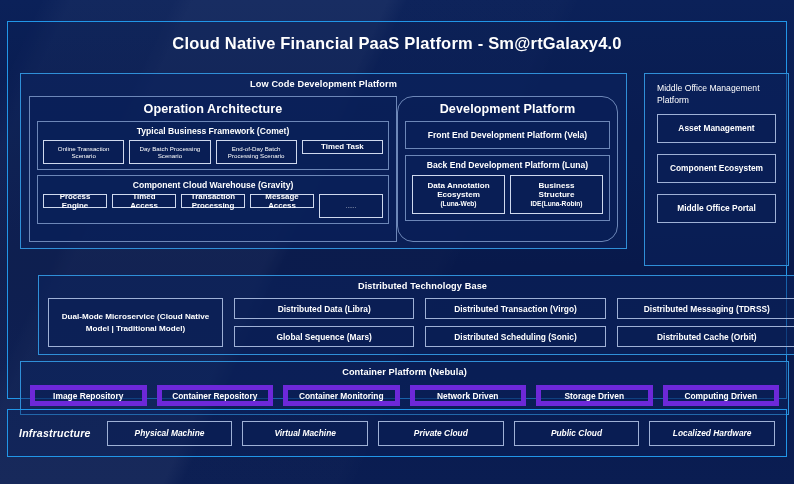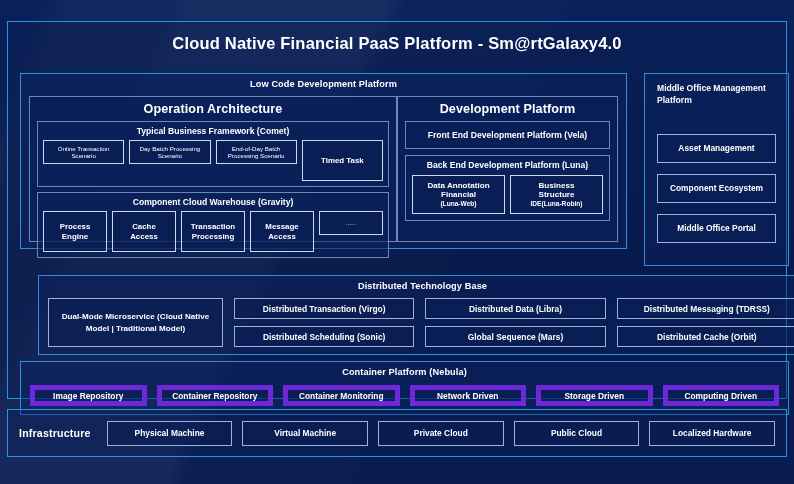--- a/index.html
+++ b/index.html
@@ -95,21 +95,21 @@
     display: flex;
   }
   .sub-panel {
     box-sizing: border-box;
     border: 1px solid #6d87b8;
     background: rgba(9, 30, 86, 0.6);
     position: relative;
     padding: 5px 7px 7px 7px;
   }
   .sub-panel.op { flex: 0 0 368px; }
-  .sub-panel.dev { flex: 1 1 auto; }
+  .sub-panel.dev { flex: 1 1 auto; border-radius: 16px; }
 
   .sub-title {
     text-align: center;
     font-size: 12.6px;
     font-weight: bold;
     color: #ffffff;
     margin-bottom: 5px;
     letter-spacing: 0.1px;
   }
 
@@ -140,21 +140,21 @@
     background: rgba(9, 29, 84, 0.55);
     color: #ffffff;
     display: flex;
     align-items: center;
     justify-content: center;
     text-align: center;
     line-height: 1.18;
     flex: 1 1 0;
   }
   .chip.sm  { font-size: 6.2px; height: 24px; padding: 1px 2px; }
-  .chip.md  { font-size: 7.9px; height: 41px; padding: 1px 2px; font-weight: bold; text-align: center; }
+  .chip.md  { font-size: 7.9px; height: 14px; padding: 1px 2px; font-weight: bold; text-align: center; }
 
   .chip .ln { display: block; }
 
   
   .devbox {
     box-sizing: border-box;
     border: 1px solid #6d87b8;
     background: rgba(10, 32, 90, 0.5);
     margin-bottom: 6px;
     padding: 0;
@@ -196,24 +196,24 @@
     top: 51px;
     width: 145px;
     height: 193px;
     box-sizing: border-box;
     border: 1px solid #2f8fd8;
     background: rgba(11, 35, 95, 0.45);
     padding: 8px 12px;
   }
   .middle-title {
     font-size: 8.6px;
-    font-weight: bold;
+    font-weight: normal;
     line-height: 1.45;
     color: #ffffff;
-    margin-bottom: 27px;
+    margin-bottom: 7px;
   }
   .middle-item {
     box-sizing: border-box;
     border: 1px solid #9fb1d6;
     background: rgba(9, 29, 84, 0.5);
     height: 29px;
     display: flex;
     align-items: center;
     justify-content: center;
     font-size: 8.4px;
@@ -316,20 +316,21 @@
     top: 409px;
     width: 780px;
     height: 48px;
     box-sizing: border-box;
     border: 1.5px solid #2196e8;
     background: rgba(10, 32, 90, 0.35);
     display: flex;
     align-items: center;
     padding: 0 11px;
     gap: 10px;
+    font-style: italic;
   }
   .infra-label {
     flex: 0 0 auto;
     font-size: 10.6px;
     font-weight: bold;
     color: #ffffff;
     padding-right: 6px;
     letter-spacing: 0.2px;
   }
   .infra-cell {
@@ -398,21 +399,21 @@
             <div class="group-title">Component Cloud Warehouse (Gravity)</div>
             <div class="chip-row">
               <div class="chip md">
                 <span>
                   <span class="ln">Process</span>
                   <span class="ln">Engine</span>
                 </span>
               </div>
               <div class="chip md">
                 <span>
-                  <span class="ln">Cache</span>
+                  <span class="ln">Timed</span>
                   <span class="ln">Access</span>
                 </span>
               </div>
               <div class="chip md">
                 <span>
                   <span class="ln">Transaction</span>
                   <span class="ln">Processing</span>
                 </span>
               </div>
               <div class="chip md">
@@ -433,21 +434,21 @@
         <div class="sub-panel dev">
           <div class="sub-title">Development Platform</div>
 
           <div class="devbox front">Front End Development Platform (Vela)</div>
 
           <div class="devbox back">
             <div class="group-title">Back End Development Platform (Luna)</div>
             <div class="chip-row">
               <div class="dev-chip">
                 <span class="big">Data Annotation</span>
-                <span class="big">Financial</span>
+                <span class="big">Ecosystem</span>
                 <span class="small">(Luna-Web)</span>
               </div>
               <div class="dev-chip">
                 <span class="big">Business</span>
                 <span class="big">Structure</span>
                 <span class="small">IDE(Luna-Robin)</span>
               </div>
             </div>
           </div>
         </div>
@@ -461,27 +462,27 @@
       <div class="middle-item">Component Ecosystem</div>
       <div class="middle-item">Middle Office Portal</div>
     </div>
 
     <div class="dtb-panel">
       <div class="panel-title-center">Distributed Technology Base</div>
       <div class="dtb-body">
         <div class="dtb-dual">Dual-Mode Microservice (Cloud Native Model | Traditional Model)</div>
 
         <div class="dtb-col">
+          <div class="dtb-cell">Distributed Data (Libra)</div>
+          <div class="dtb-cell">Global Sequence (Mars)</div>
+        </div>
+
+        <div class="dtb-col">
           <div class="dtb-cell">Distributed Transaction (Virgo)</div>
           <div class="dtb-cell">Distributed Scheduling (Sonic)</div>
-        </div>
-
-        <div class="dtb-col">
-          <div class="dtb-cell">Distributed Data (Libra)</div>
-          <div class="dtb-cell">Global Sequence (Mars)</div>
         </div>
 
         <div class="dtb-col">
           <div class="dtb-cell">Distributed Messaging (TDRSS)</div>
           <div class="dtb-cell">Distributed Cache (Orbit)</div>
         </div>
       </div>
     </div>
 
     <div class="container-panel">

